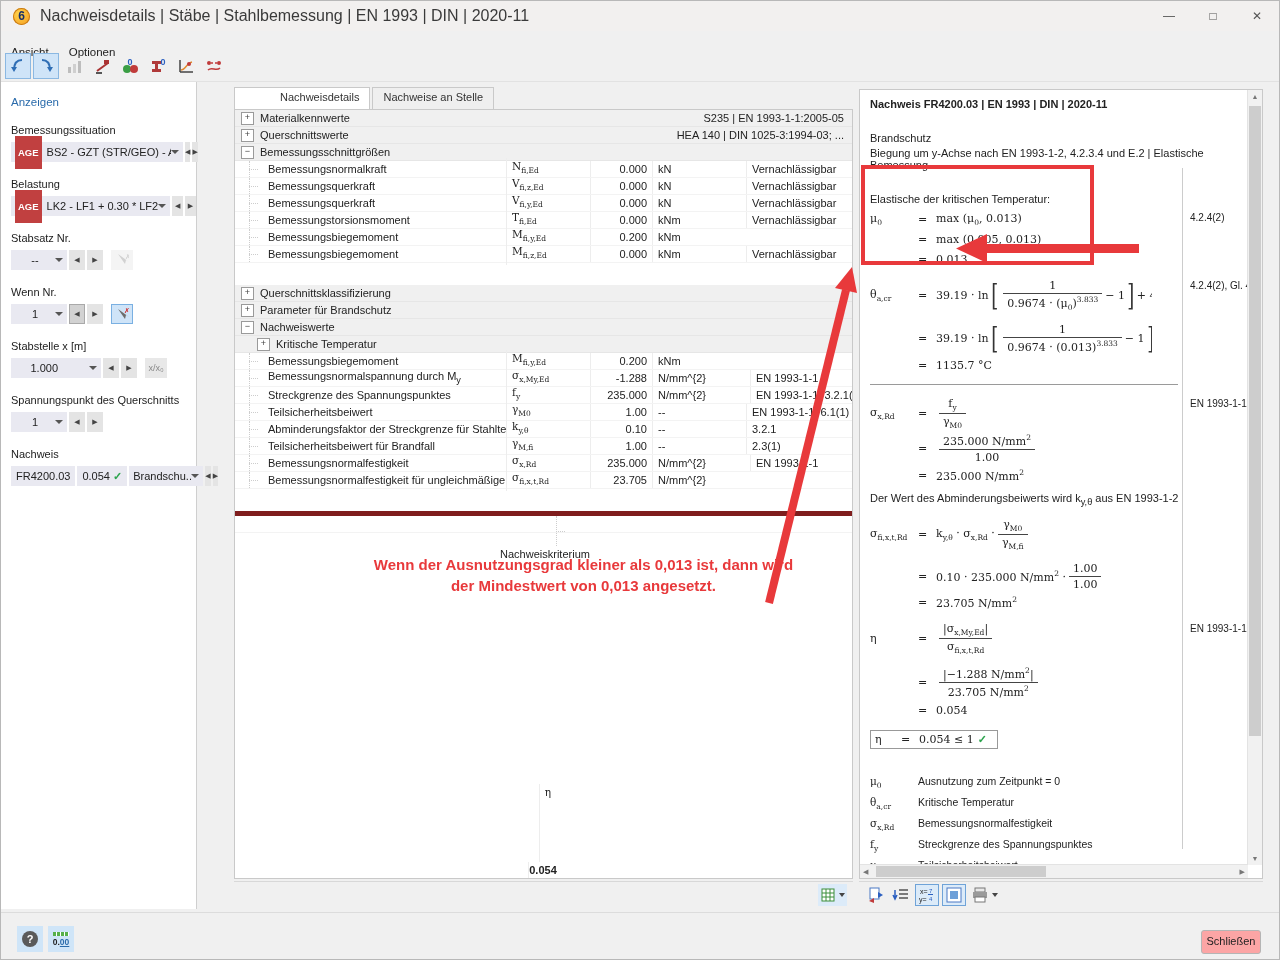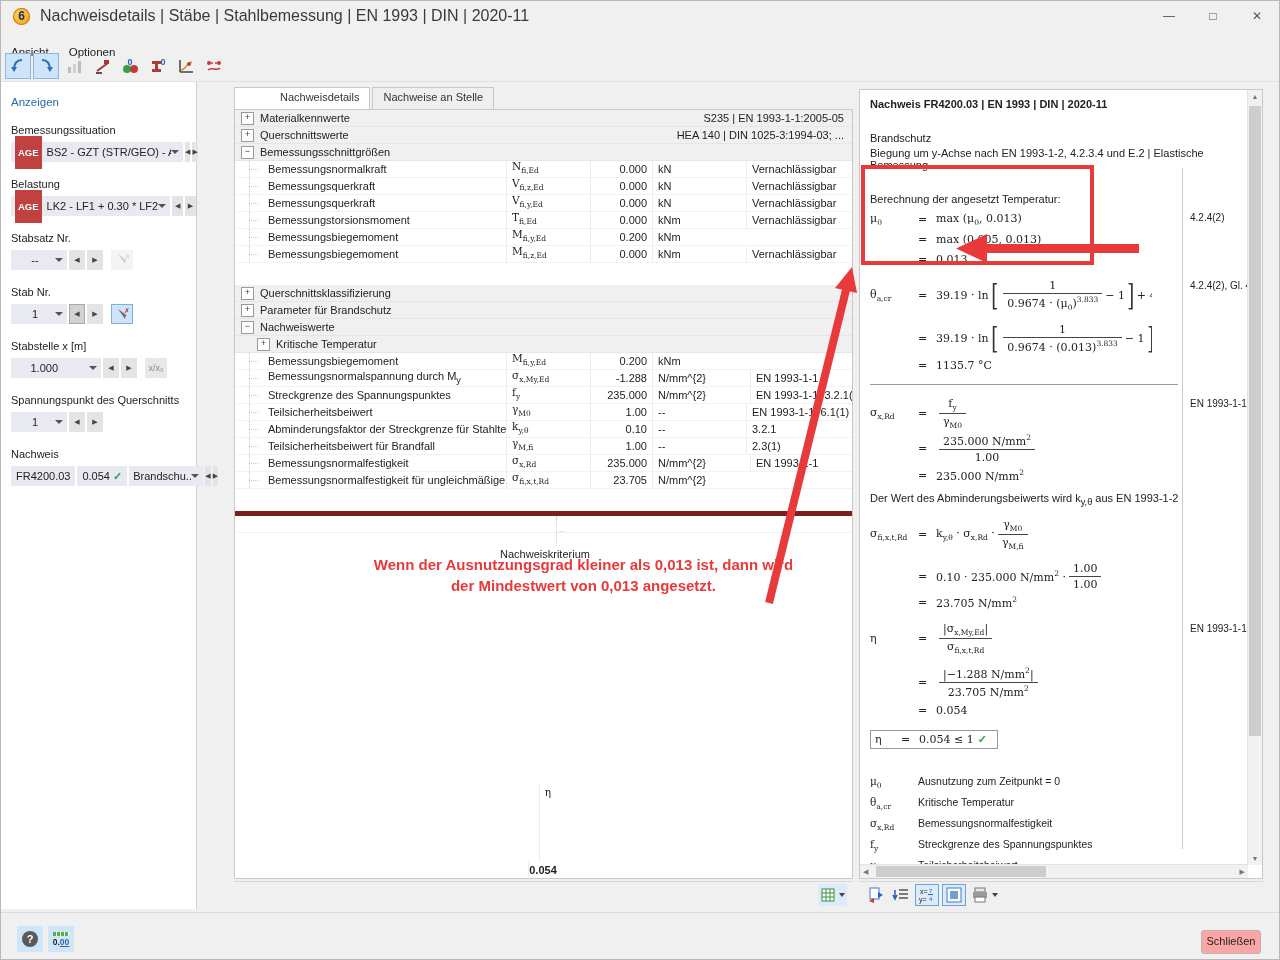--- a/index.html
+++ b/index.html
@@ -223,21 +223,21 @@
     <div class="navb">◀</div>
     <div class="navb">▶</div>
     <div class="toolb" style="opacity:.45;">
       <svg width="14" height="14">
           <path d="M3 1 L10 11 L11 7 L14 9 Z" fill="#9a9a9a"></path>
           <text x="10" y="6" font-size="7" fill="#9a9a9a">✗</text>
         </svg>
     </div>
   </div>
 
-  <div class="sb-label">Stab Nr.</div>
+  <div class="sb-label">Wenn Nr.</div>
   <div class="crow">
     <div class="combo" style="width:56px;">
       <span class="cval" style="margin-left:auto;">1</span>
       <span class="caret"></span>
     </div>
     <div class="navb pressed">◀</div>
     <div class="navb">▶</div>
     <div class="toolb on">
       <svg width="14" height="14">
           <path d="M3 2 L10 12 L11 8 L14 10 Z" fill="#6d6d6d"></path>
@@ -479,21 +479,21 @@
     <span class="dropcaret"></span>
   </div>
 </div>
 
 <div class="rpanel">
   <div class="report">
     <div class="rtitle">Nachweis FR4200.03 | EN 1993 | DIN | 2020-11</div>
     <div class="rsub1">Brandschutz</div>
     <div class="rsub2">Biegung um y-Achse nach EN 1993-1-2, 4.2.3.4 und E.2 | Elastische Bemessung</div>
     <div id="fbody">
-        <div class="fcap">Berechnung der angesetzt Temperatur:</div>
+        <div class="fcap">Elastische der kritischen Temperatur:</div>
         <div class="fl ">
           <span class="lhs">μ<sub>0</sub></span>
           <span class="eqs">=</span>
           <span class="rhs">
             <span class="ts">max (μ<sub>0</sub>, 0.013)</span>
           </span>
           <span class="ref">4.2.4(2)</span>
         </div>
         <div class="fl ">
           <span class="lhs"></span>

